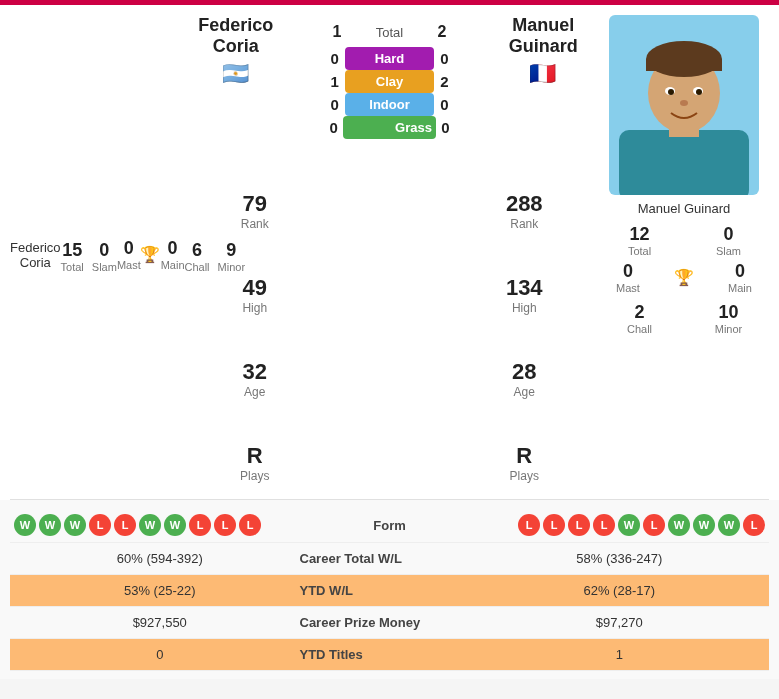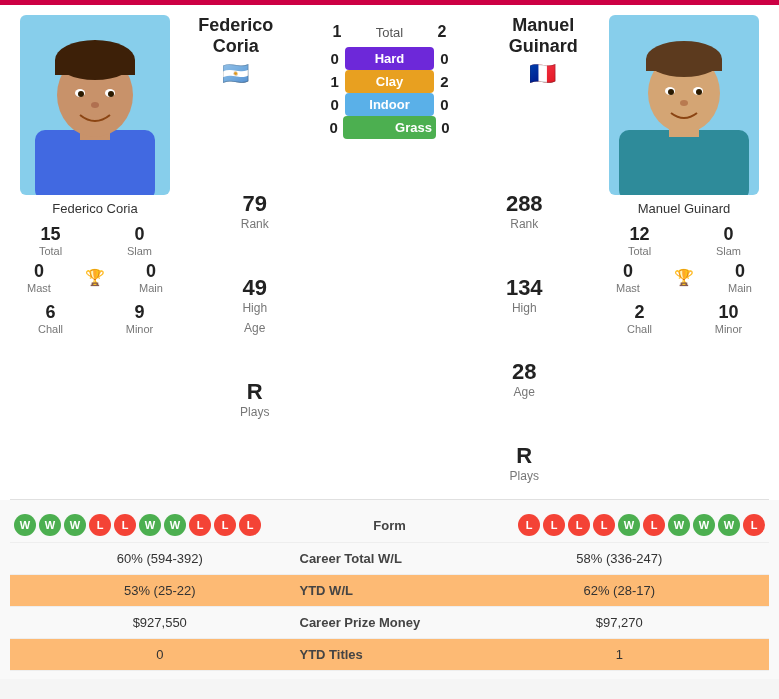--- a/index.html
+++ b/index.html
@@ -19,21 +19,21 @@
     .player-section {
       display: flex;
       align-items: stretch;
       padding: 10px 10px 10px 10px;
       background: #fff;
     }
 
     
     .player-left {
       display: flex;
-      flex-direction: column;
+      flex-direction: row;
       align-items: center;
       width: 170px;
       flex-shrink: 0;
     }
 
     .player-name-label {
       font-size: 13px;
       color: #333;
       margin-top: 6px;
       text-align: center;
@@ -371,21 +371,21 @@
 
           <div class="total-row">
             <span class="total-score">1</span>
             <span class="total-label">Total</span>
             <span class="total-score">2</span>
           </div>
 
           <div id="court-rows-container">
               <div class="court-row">
     <span class="court-score">0</span>
-    <button class="court-btn" style="background:#6d28d9;">Hard</button>
+    <button class="court-btn" style="background:#a21caf;">Hard</button>
     <span class="court-score">0</span>
   </div>
               <div class="court-row">
     <span class="court-score">1</span>
     <button class="court-btn" style="background:#e8a020;">Clay</button>
     <span class="court-score">2</span>
   </div>
               <div class="court-row">
     <span class="court-score">0</span>
     <button class="court-btn" style="background:#5ab0e8;">Indoor</button>
@@ -409,20 +409,21 @@
         <div style="flex:1; text-align:center;">
           <div class="rank-box">
             <div class="rank-number">79</div>
             <div class="rank-text">Rank</div>
           </div>
           <div class="rank-box">
             <div class="rank-number">49</div>
             <div class="rank-text">High</div>
           </div>
           <div class="rank-box">
+            <div class="rank-number">32</div>
             <div class="rank-text">Age</div>
           </div>
           <div class="rank-box">
             <div class="rank-number">R</div>
             <div class="rank-text">Plays</div>
           </div>
         </div>
 
         <div style="width:130px;"></div>
 

